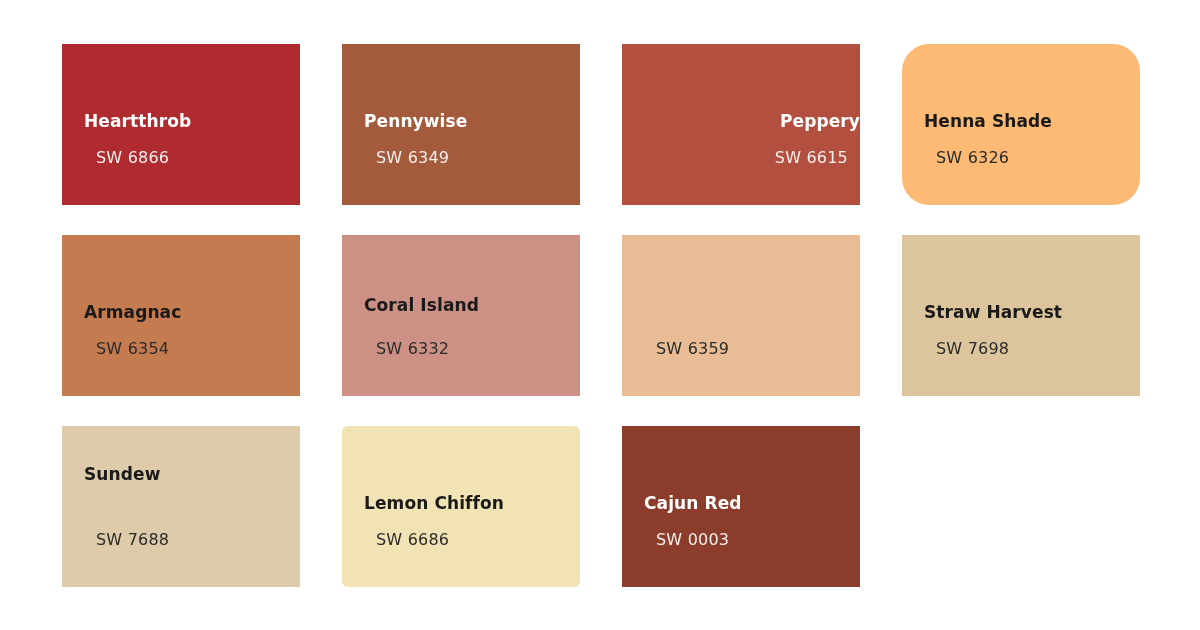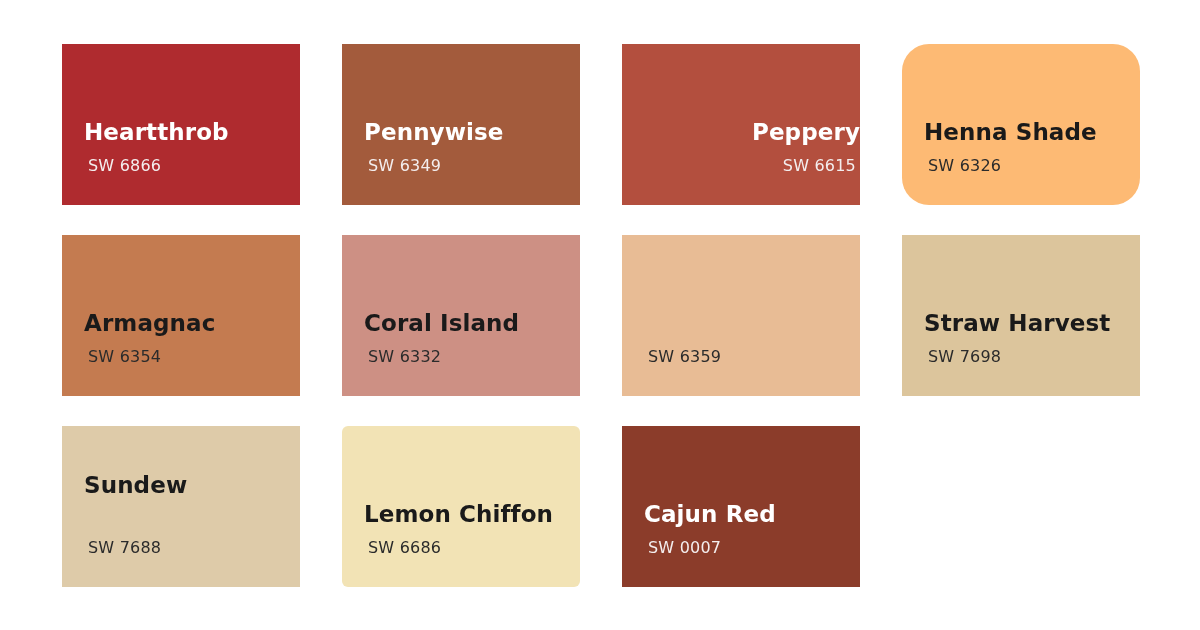--- a/index.html
+++ b/index.html
@@ -28,32 +28,32 @@
     position: relative;
     box-sizing: border-box;
     width: 238px;
     height: 161px;
     display: flex;
     flex-direction: column;
     justify-content: flex-end;
     padding: 0 0 24px 22px;
   }
   .swatch-name {
-    font-size: 23px;
+    font-size: 17px;
     font-weight: bold;
     line-height: 1.3;
     letter-spacing: 0.1px;
     margin: 0 0 4px 0;
   }
   .swatch-code {
     font-size: 16px;
     font-weight: normal;
     line-height: 1.3;
     letter-spacing: 0.2px;
-    margin: 4px;
+    margin: 12px;
   }
   .text-light .swatch-name { color: #ffffff; }
   .text-light .swatch-code { color: #f4eeee; }
   .text-dark .swatch-name { color: #1a1a1a; }
   .text-dark .swatch-code { color: #2b2b2b; }
 </style>
 </head>
 <body>
 
 <div class="palette-grid">
@@ -70,36 +70,36 @@
       <div class="swatch-code">SW 6615</div>
     </div>
     <div class="swatch text-dark" style="background-color: #fdba74; border-radius: 27px;">
       <div class="swatch-name">Henna Shade</div>
       <div class="swatch-code">SW 6326</div>
     </div>
     <div class="swatch text-dark" style="background-color: rgb(196, 123, 80);">
       <div class="swatch-name">Armagnac</div>
       <div class="swatch-code">SW 6354</div>
     </div>
-    <div class="swatch text-dark" style="background-color: rgb(205, 144, 132);">
+    <div class="swatch text-dark" style="background-color: rgb(205, 144, 132); gap: 7px;">
       <div class="swatch-name">Coral Island</div>
       <div class="swatch-code">SW 6332</div>
     </div>
     <div class="swatch text-dark" style="background-color: rgb(232, 188, 149);">
       <div class="swatch-code">SW 6359</div>
     </div>
     <div class="swatch text-dark" style="background-color: rgb(220, 197, 156);">
       <div class="swatch-name">Straw Harvest</div>
       <div class="swatch-code">SW 7698</div>
     </div>
     <div class="swatch text-dark" style="background-color: rgb(222, 203, 169); gap: 29px;">
       <div class="swatch-name">Sundew</div>
       <div class="swatch-code">SW 7688</div>
     </div>
     <div class="swatch text-dark" style="background-color: rgb(242, 227, 181); border-radius: 6px;">
       <div class="swatch-name">Lemon Chiffon</div>
       <div class="swatch-code">SW 6686</div>
     </div>
     <div class="swatch text-light" style="background-color: rgb(139, 60, 42);">
       <div class="swatch-name">Cajun Red</div>
-      <div class="swatch-code">SW 0007</div>
+      <div class="swatch-code">SW 0003</div>
     </div>
   </div>
 
 </body></html>

